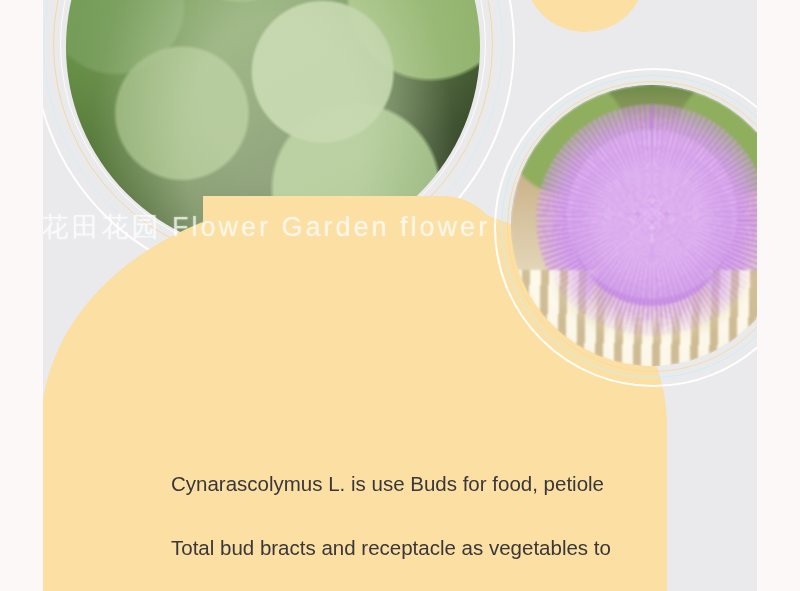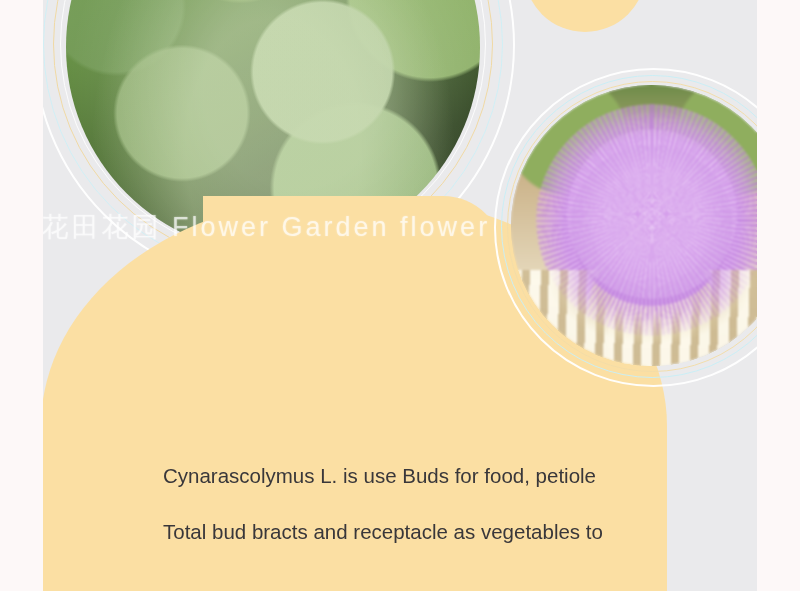--- a/index.html
+++ b/index.html
@@ -112,21 +112,21 @@
     color:rgba(255,255,255,.62);
     text-shadow:0 0 2px rgba(255,255,255,.45);
     user-select:none;
   }
 
   
   .copy{
     position:absolute;left:120px;top:448px;width:520px;
     color:#39373a;font-size:20.5px;line-height:56px;
   }
-  .copy p{margin:0;white-space:nowrap;}
+  .copy p{margin:8px;white-space:nowrap;}
 </style>
 </head>
 <body>
 
 <div class="stage">
 
   <div class="slide">
 
     <div class="dot-top"></div>
 

